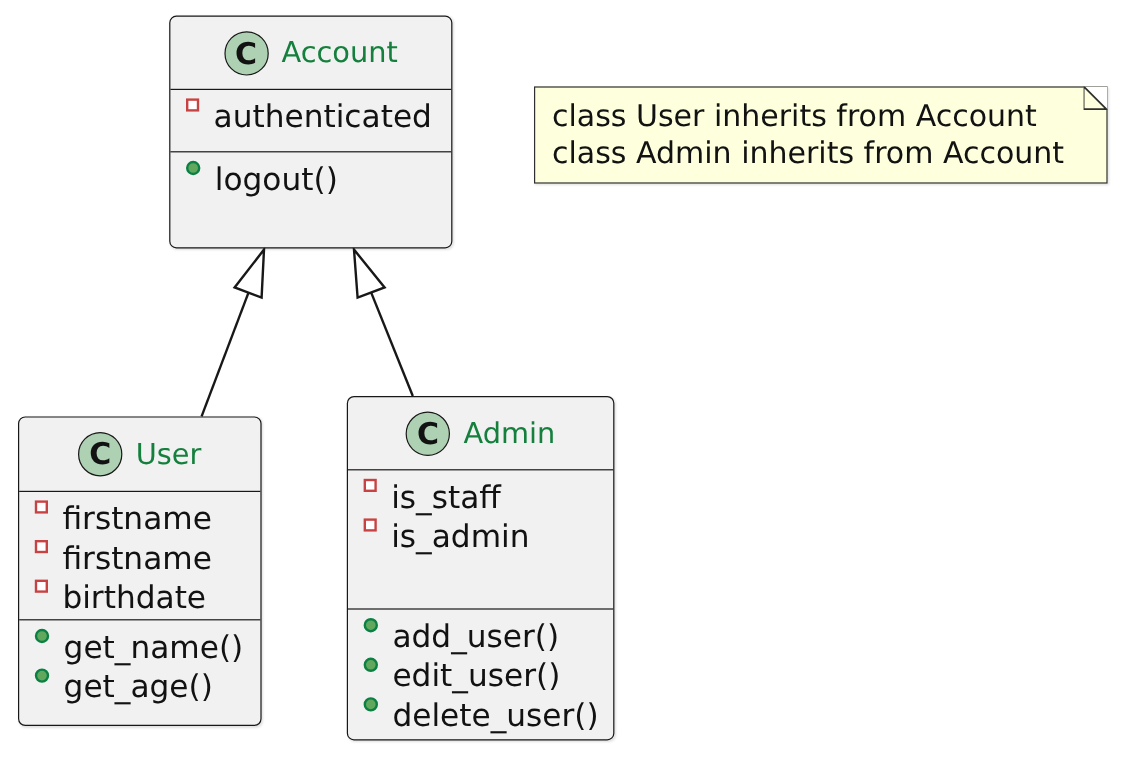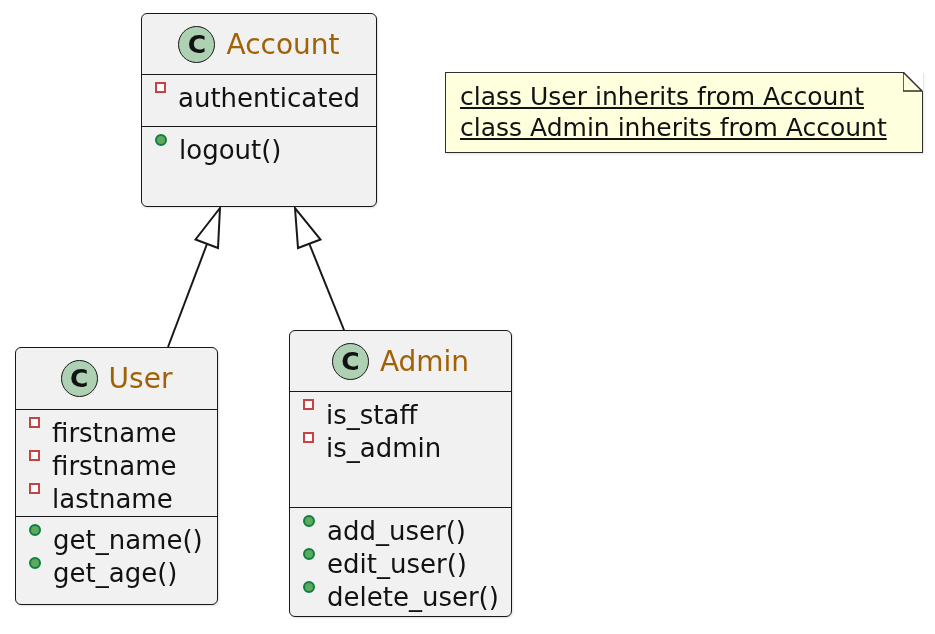--- a/index.html
+++ b/index.html
@@ -46,22 +46,22 @@
     border: 1.5px solid #181818;
     display: flex;
     align-items: center;
     justify-content: center;
     font-weight: bold;
     font-size: 25px;
     color: #121212;
     flex: 0 0 auto;
   }
   .class-title {
-    font-size: 28px;
-    color: #a16207;
+    font-size: 24px;
+    color: #15803d;
     white-space: nowrap;
   }
   .class-section {
     padding: 7px 13px 4px 13px;
     overflow: hidden;
   }
   .class-section.fields { border-bottom: 1px solid #181818; flex: 0 0 auto; }
   .class-section.methods { flex: 1 1 auto; }
   .member-row {
     display: flex;
@@ -87,21 +87,20 @@
     position: absolute;
     z-index: 2;
     left: 445px; top: 72px;
     width: 478px; height: 81px;
     background: #FEFFDD;
     border: 1px solid #2F2F2F;
     padding: 8px 14px 0 14px;
     font-size: 25px;
     line-height: 31px;
     box-shadow: 1px 1px 2px rgba(0,0,0,0.12);
-    text-decoration: underline;
   }
   .note-fold {
     position: absolute;
     top: -1px; right: -1px;
     width: 20px; height: 20px;
   }
   
   #class-account { left: 141px; top: 13px;  width: 236px; height: 194px; }
   #class-account .class-header { height: 61px; }
   #class-account .class-section.fields { height: 52px; }
@@ -156,21 +155,21 @@
       <div class="member-row">
         <span class="field-square"></span>
         <span>firstname</span>
       </div>
       <div class="member-row">
         <span class="field-square"></span>
         <span>firstname</span>
       </div>
       <div class="member-row">
         <span class="field-square"></span>
-        <span>lastname</span>
+        <span>birthdate</span>
       </div>
     </div>
     <div class="class-section methods">
       <div class="member-row">
         <span class="method-circle"></span>
         <span>get_name()</span>
       </div>
       <div class="member-row">
         <span class="method-circle"></span>
         <span>get_age()</span>

